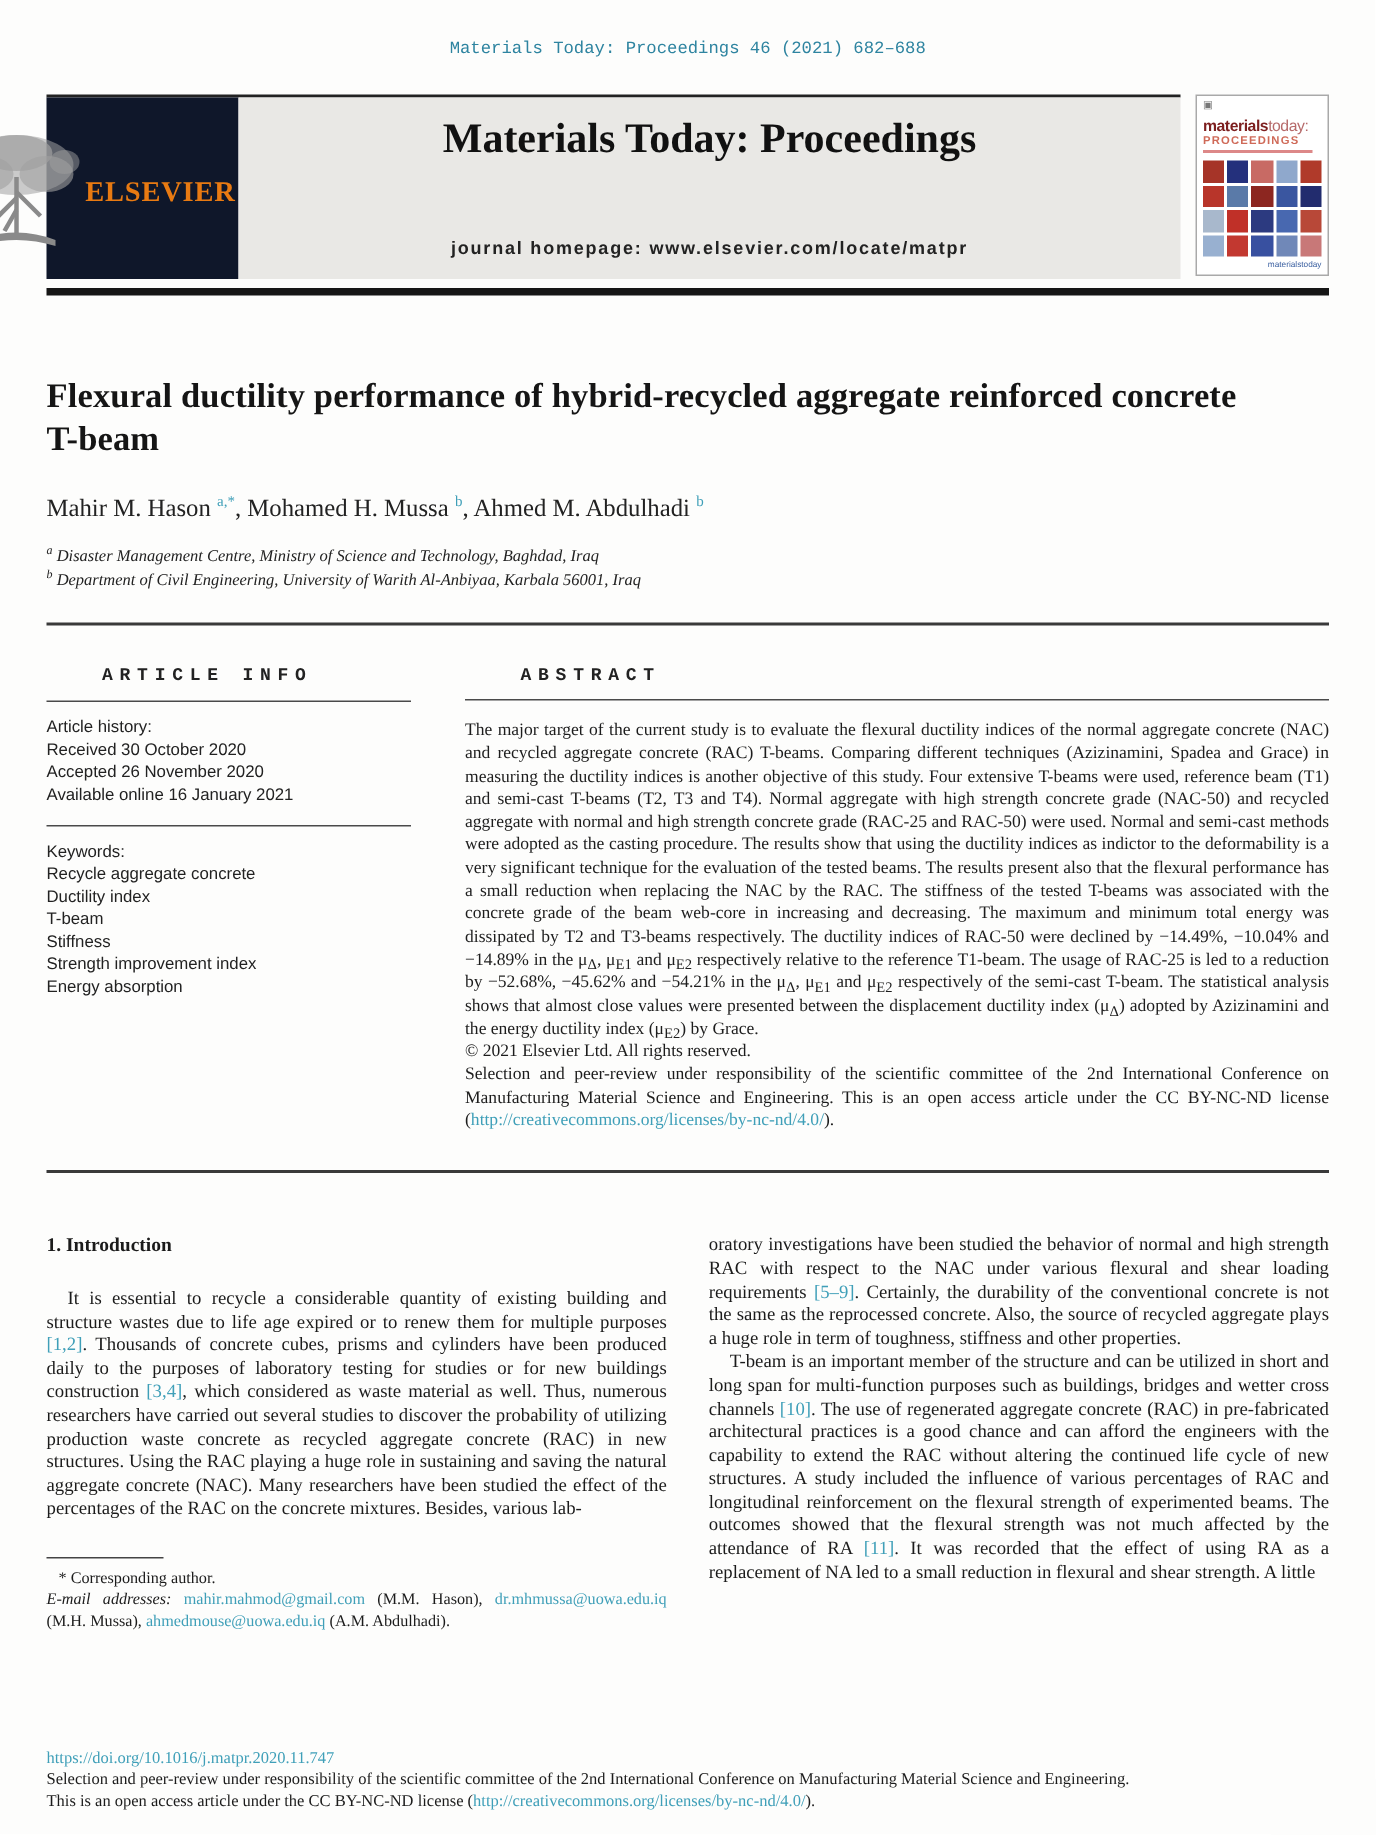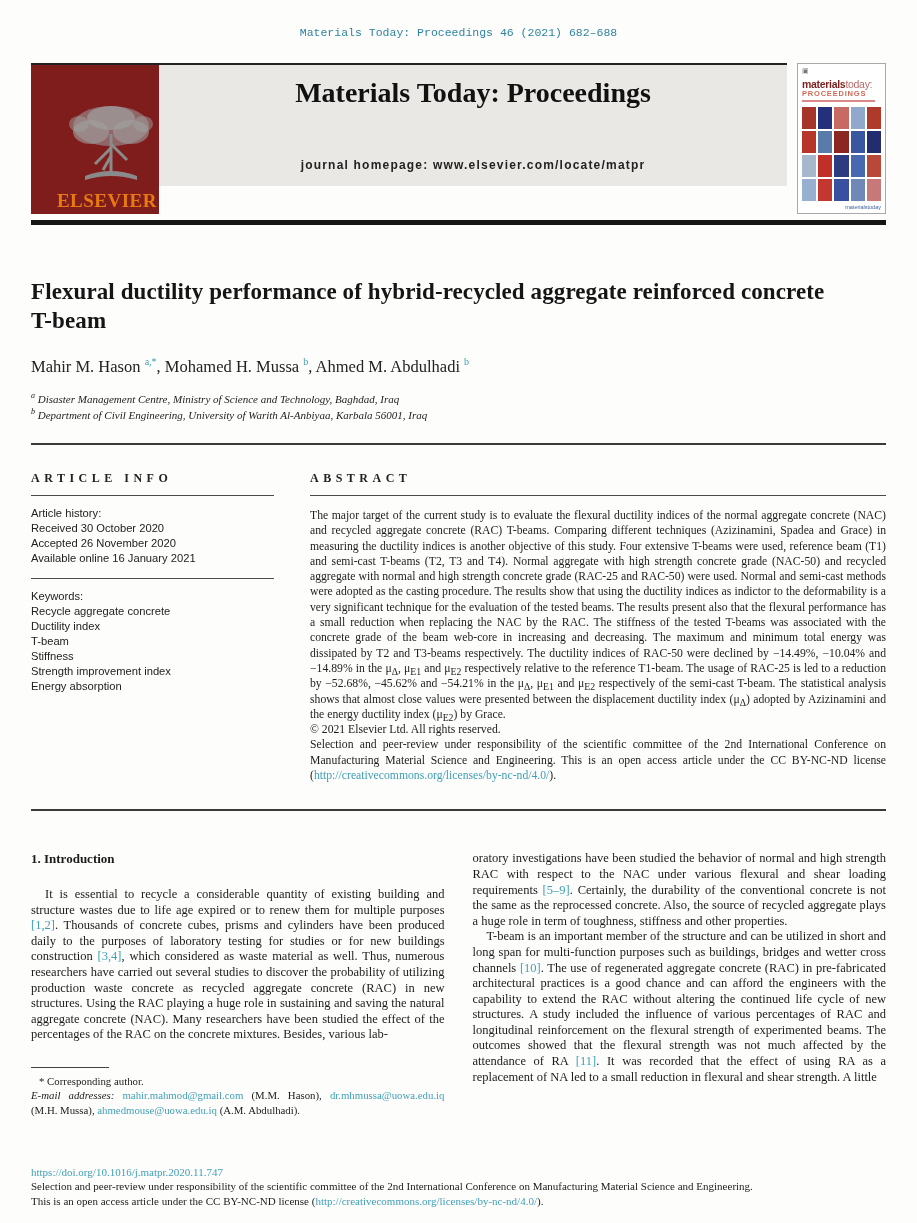--- a/index.html
+++ b/index.html
@@ -17,41 +17,41 @@
   .top-citation {
     text-align:center; margin-top:26px;
     font-family:Liberation Mono, monospace;
     font-size:11.5px; color:#2e84a0;
   }
 
   
   .masthead { display:flex; margin-top:24px; }
   .mast-left { flex:1; display:flex; border-top:2px solid #222; }
   .logo-box {
-    width:128px; background:#7f1d1d; display:flex; flex-direction:column;
-    align-items:flex-end; justify-content:flex-end; padding:6px 2px 2px 2px;
+    width:128px; background:#0f172a; display:flex; flex-direction:row;
+    align-items:center; justify-content:flex-end; padding:6px 2px 2px 2px;
   }
   .logo-box svg { display:block; }
   .elsevier-word {
     font-family:"Liberation Serif", serif; font-weight:bold;
     font-size:19px; letter-spacing:0.5px; color:#e87a12; margin-top:2px;
   }
   .banner {
     flex:1; background:#e9e8e5; text-align:center; padding:12px 8px 14px 8px;
     display:flex; flex-direction:column; justify-content:space-between; height:121px;
   }
   .contents-line { font-family:"Liberation Sans", sans-serif; font-size:12.5px; color:#333; }
   .contents-line .sd { color:#38a0c8; }
   .journal-title { font-family:"Liberation Serif", serif; font-size:28px; font-weight:600; color:#111; }
   .homepage-line {
     font-family:"Liberation Sans", sans-serif; font-weight:bold;
     font-size:12px; letter-spacing:1.2px; color:#222;
   }
   .cover {
-    width:89px; height:151px; margin-left:10px; border:1px solid #a9a9a9;
+    width:89px; height:121px; margin-left:10px; border:1px solid #a9a9a9;
     background:#fff; padding:3px 4px; display:flex; flex-direction:column;
     font-family:"Liberation Sans", sans-serif;
   }
   .cover-mark { font-size:7px; color:#777; line-height:8px; }
   .cover-brand { margin-top:4px; font-size:10.5px; font-weight:bold; line-height:10px; letter-spacing:-0.3px; }
   .cover-brand .b1 { color:#7d1f1f; }
   .cover-brand .b2 { color:#b66a6a; font-weight:normal; }
   .cover-sub { font-size:7.5px; font-weight:bold; color:#cf6a58; letter-spacing:0.8px; line-height:9px; }
   .cover-capline { height:2px; background:#d88; width:92%; margin-top:2px; }
   .cover-tiles {
@@ -69,22 +69,22 @@
   }
   .authors { margin-top:22px; font-size:16.5px; color:#222; }
   .authors sup { font-size:10px; position:relative; top:-1px; }
   .affiliations { margin-top:14px; font-size:11px; line-height:16px; font-style:italic; color:#222; }
   .affiliations sup { font-size:8px; }
 
   
   .info-block { margin-top:20px; border-top:2px solid #3a3a3a; }
   .info-grid { display:grid; grid-template-columns:243px 1fr; column-gap:36px; padding-top:26px; }
   .block-heading {
-    font-family:Liberation Serif, serif; font-weight:bold;
-    font-size:12px; letter-spacing:4.5px; color:#222;
+    font-family:Liberation Mono, monospace; font-weight:bold;
+    font-size:12px; letter-spacing:4.5px; color:#222;margin-left:37px;
   }
   .heading-rule { border-bottom:1.5px solid #4a4a4a; margin-top:9px; }
   .info-left { font-family:"Liberation Sans", sans-serif; font-size:11.2px; line-height:15px; color:#222; }
   .history { padding:10px 0 12px 0; border-bottom:1.5px solid #4a4a4a; }
   .kw { padding-top:10px; }
   .info-label { }
   .abstract-text { margin-top:12px; font-size:11.7px; line-height:15.3px; text-align:justify; color:#1d1d1d; }
   .abstract-copyright { font-size:11.7px; line-height:15.3px; }
   .abstract-selection { font-size:11.7px; line-height:15.3px; text-align:justify; }
   .post-abstract-rule { border-top:2px solid #3a3a3a; margin-top:26px; }

